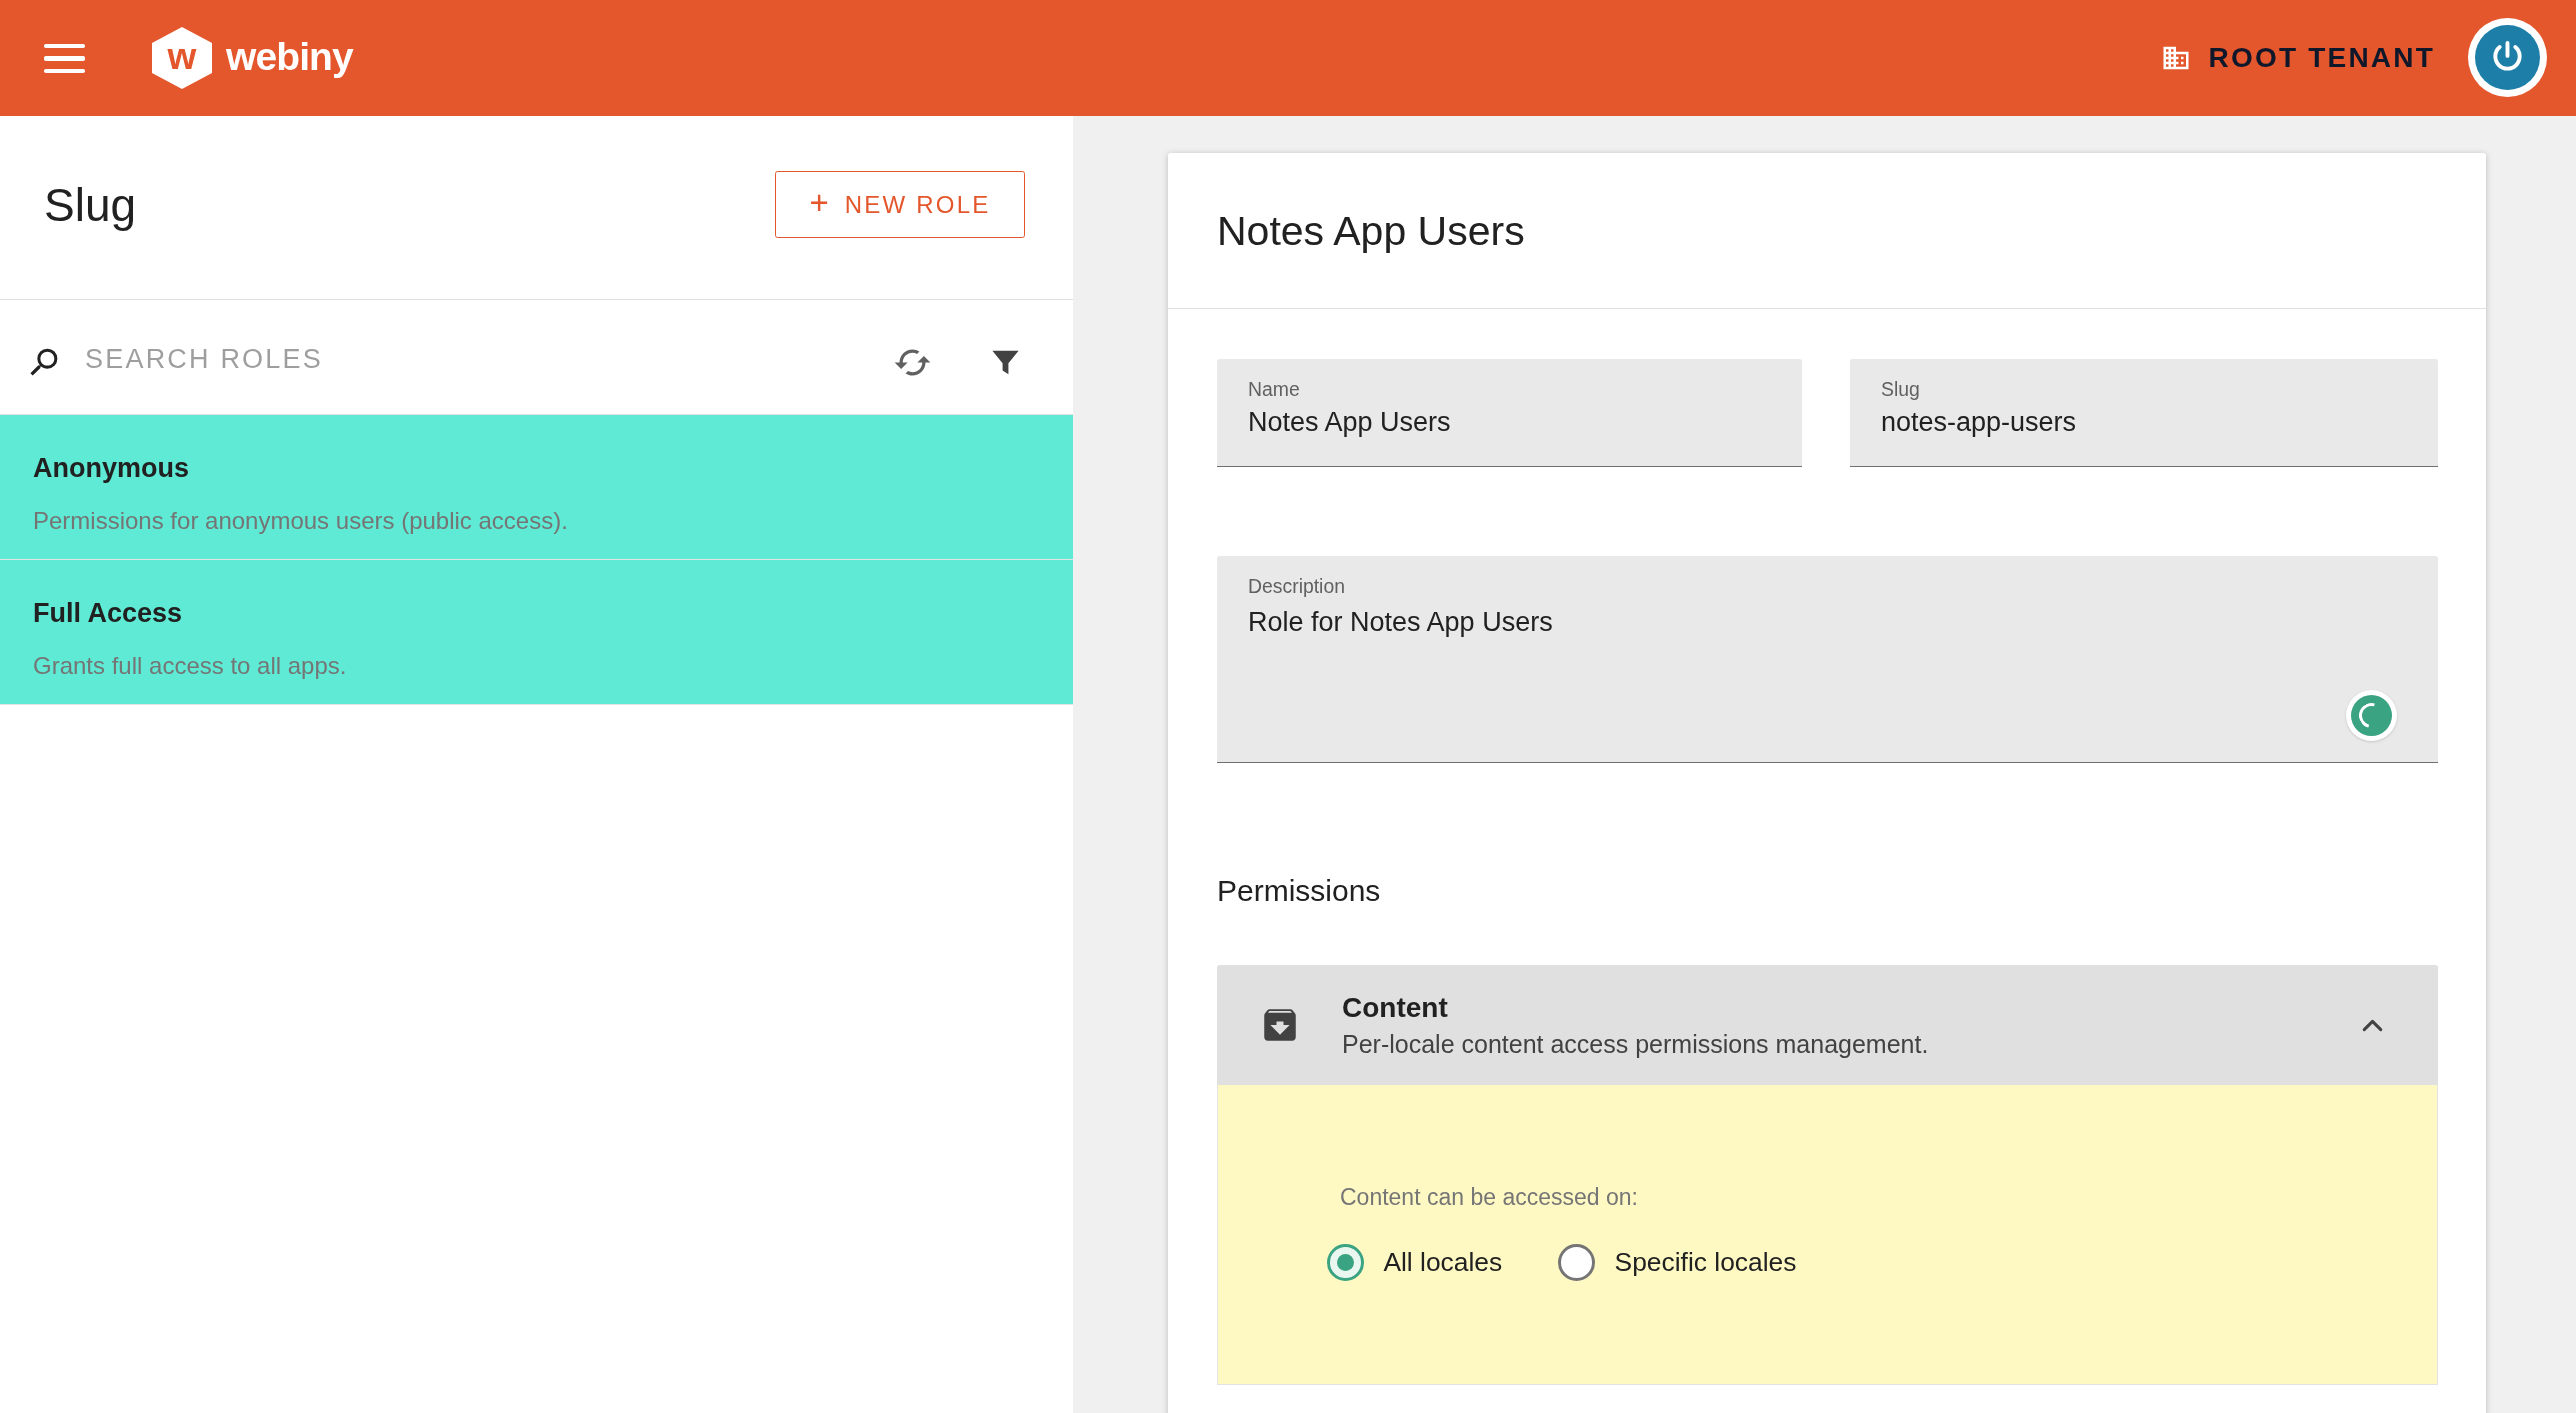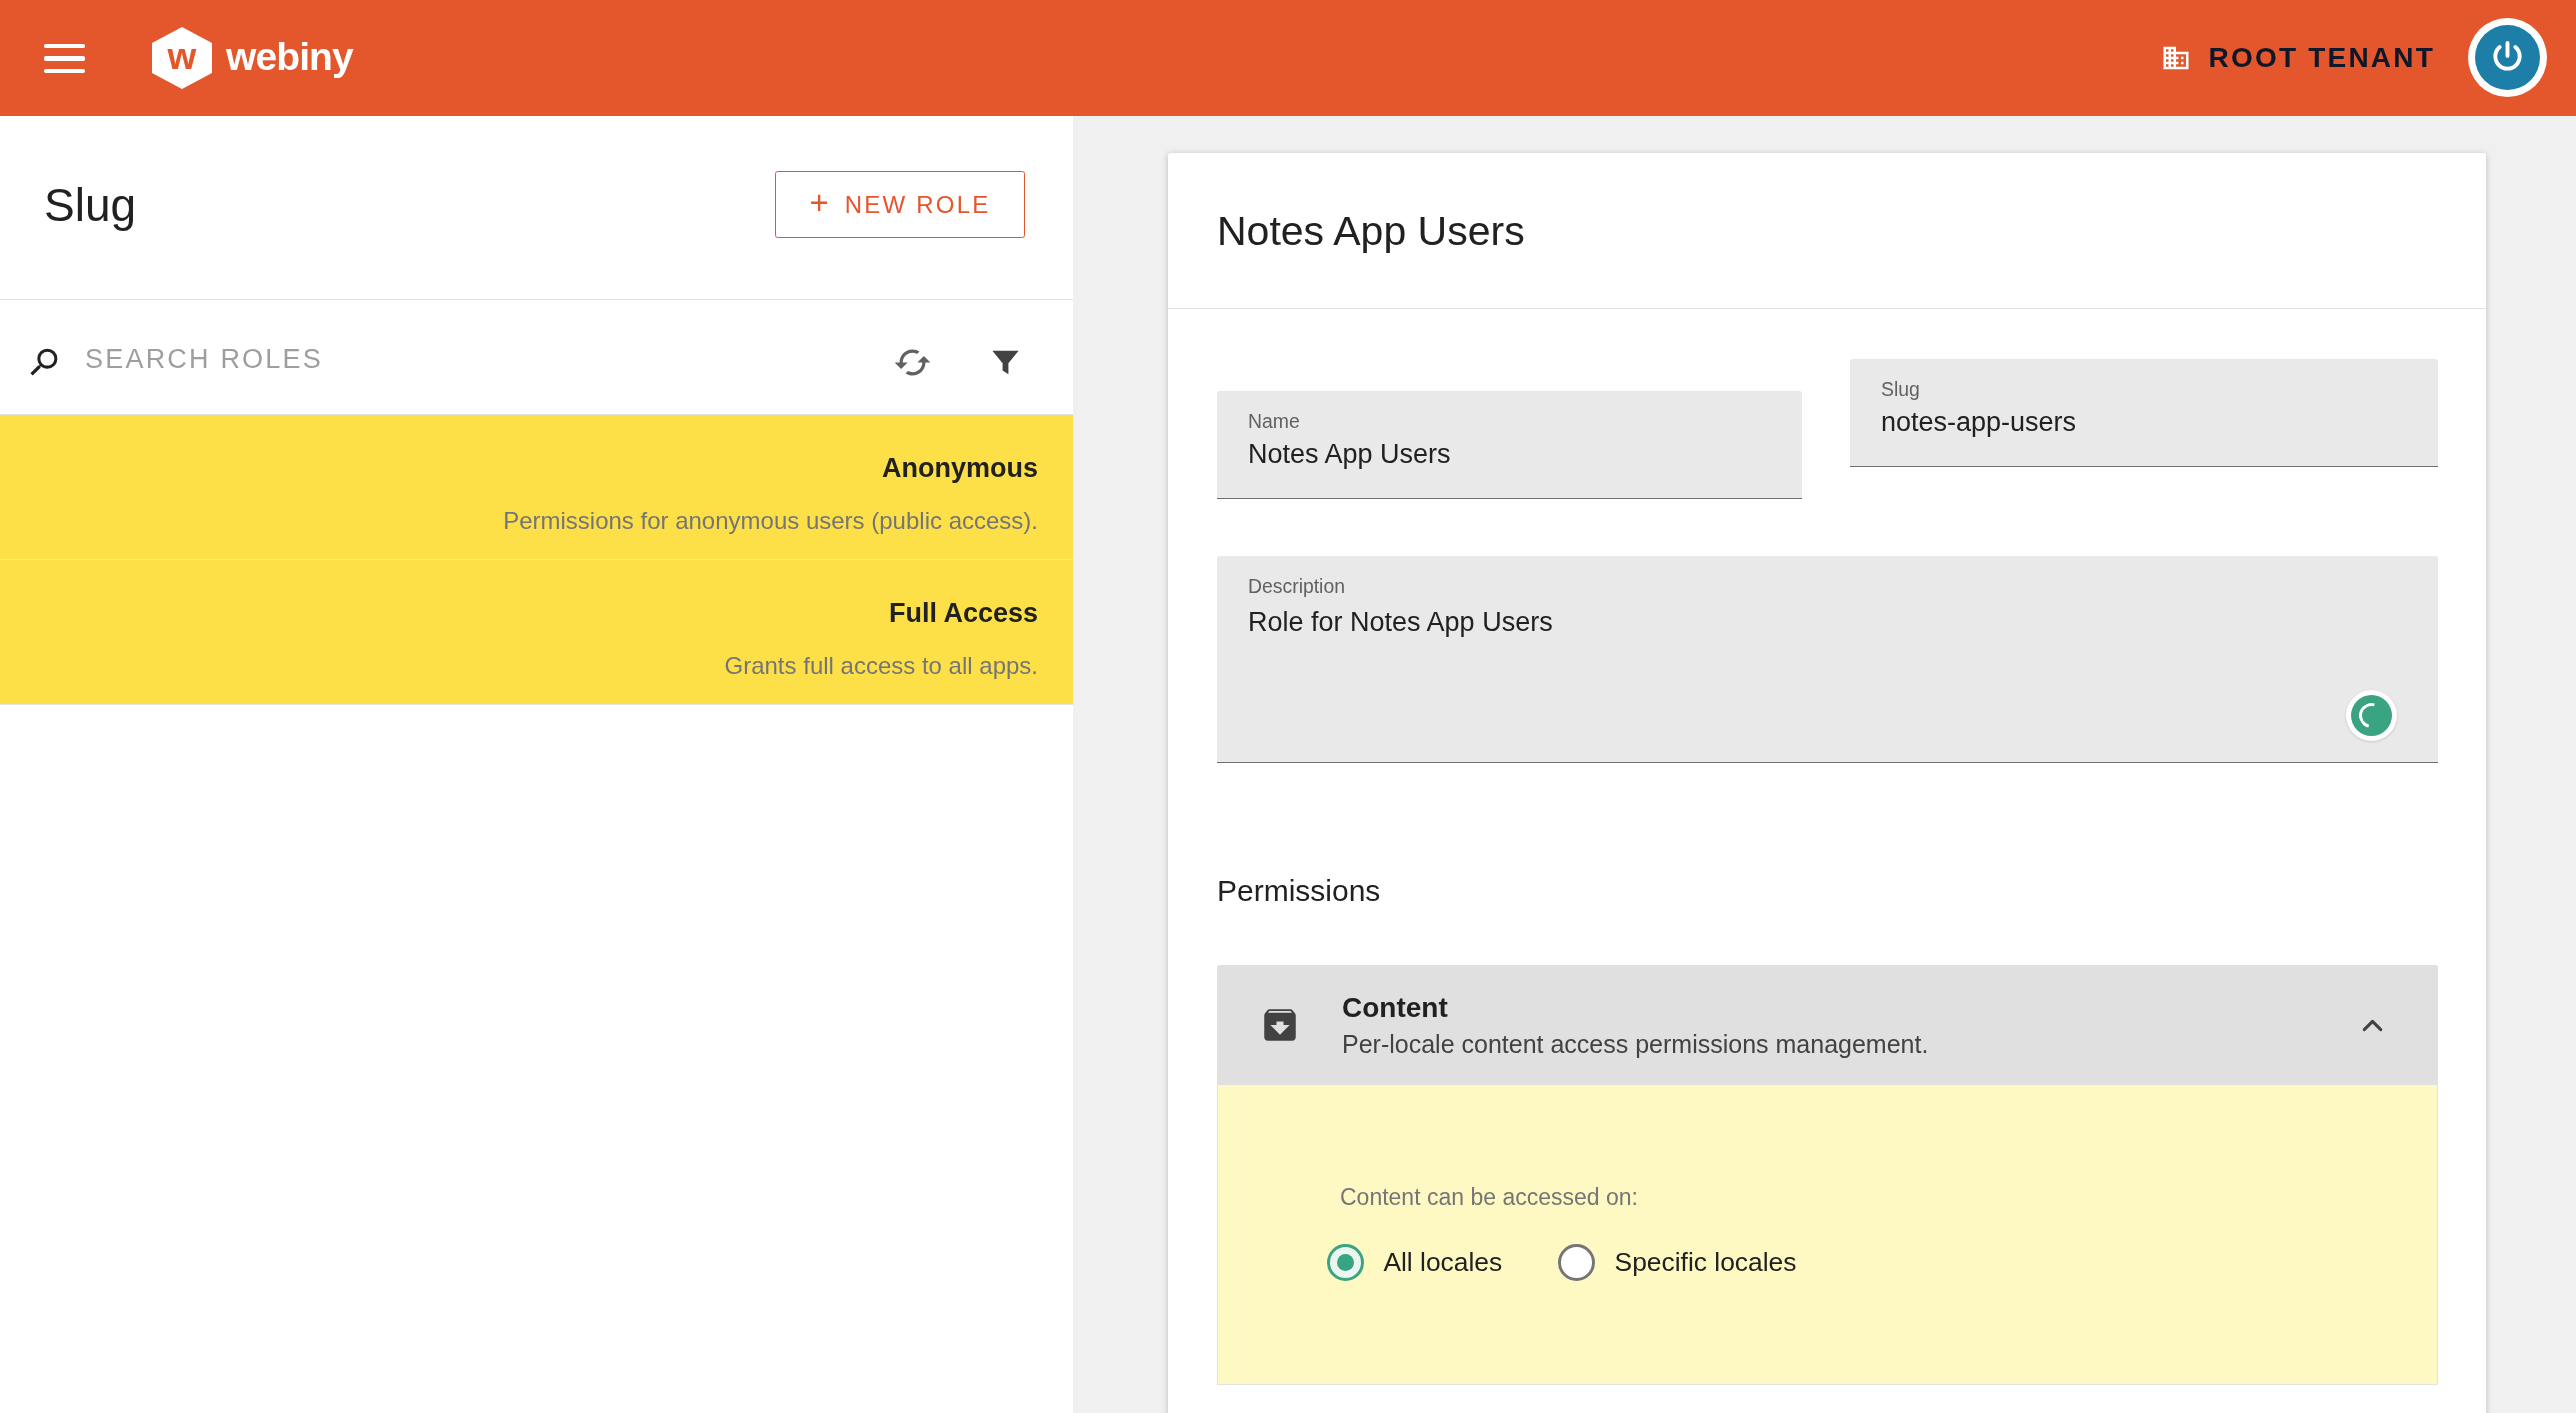--- a/index.html
+++ b/index.html
@@ -33,37 +33,37 @@
   .lp-divider-1 { position: absolute; left: 0; right: 0; top: 183px; height: 0.9px; background: #e0e0e0; }
   .search-row { position: absolute; left: 0; right: 0; top: 184px; height: 114px; }
   .search-icon { position: absolute; left: 25px; top: 44px; width: 37px; height: 37px; transform: scaleX(-1); }
   .search-input { position: absolute; left: 85px; top: 35px; width: 670px; height: 49px; border: none; outline: none; background: transparent;
     font-family: "Liberation Sans", sans-serif; font-size: 27px; color: #424242; letter-spacing: 1.8px; }
   .search-input::placeholder { color: #9e9e9e; letter-spacing: 2.2px; }
   .refresh-icon { position: absolute; left: 893px; top: 43px; width: 39px; height: 39px; cursor: pointer; }
   .filter-icon { position: absolute; left: 988px; top: 45px; width: 35px; height: 35px; cursor: pointer; }
   .lp-divider-2 { position: absolute; left: 0; right: 0; top: 298px; height: 0.9px; background: #e0e0e0; }
   .role-list { position: absolute; left: 0; right: 0; top: 299px; }
-  .role-item { padding: 37px 35px 23px 33px; border-bottom: 0.9px solid #e4e4e4; cursor: pointer; background: #fde047; text-align: right; }
+  .role-item { padding: 37px 35px 23px 33px; border-bottom: 0.9px solid #e4e4e4; cursor: pointer; background: #5eead4; }
   .role-name { font-size: 27px; font-weight: 600; color: #212121; line-height: 33px; }
   .role-desc { font-size: 24px; color: #757575; line-height: 30px; margin-top: 21px; }
 
   
   .main-bg { position: absolute; left: 1073px; top: 116px; right: 0; bottom: 0; background: #f0f0f0; }
   .card { position: absolute; left: 95px; top: 37px; width: 1318px; height: 1374px; background: #ffffff;
     border-radius: 2.6px; box-shadow: 0 1.8px 6.2px rgba(0,0,0,0.22); }
   .card-title { position: absolute; left: 49px; top: 55px; font-size: 41px; font-weight: 400; color: #212121; }
   .card-title-divider { position: absolute; left: 0; right: 0; top: 155px; height: 0.9px; background: #e0e0e0; }
 
   .field-box { position: absolute; background: #e9e9e9; border-bottom: 1.8px solid #6f6f6f; border-radius: 2.6px 2.6px 0 0; }
   .field-label { position: absolute; left: 31px; top: 19.4px; font-size: 19.4px; color: #616161; }
   .field-input { position: absolute; left: 31px; top: 48px; right: 26.4px; border: none; outline: none; background: transparent;
     font-family: "Liberation Sans", sans-serif; font-size: 27px; color: #212121; }
   .field-value { position: absolute; left: 31px; top: 51px; right: 26.4px; font-size: 27px; color: #212121; cursor: text; }
-  .name-box { left: 49px; top: 206px; width: 585px; height: 108px; margin-top: 32px; }
+  .name-box { left: 49px; top: 206px; width: 585px; height: 108px; }
   .slug-box { left: 682px; top: 206px; width: 588px; height: 108px; }
   .desc-box { left: 49px; top: 403px; width: 1221px; height: 207px; }
 
   .autosave { position: absolute; right: 41px; bottom: 21px; width: 51px; height: 51px; border-radius: 50%; background: #ffffff;
     display: flex; align-items: center; justify-content: center; box-shadow: 0 0.9px 2.6px rgba(0,0,0,0.15); }
   .autosave-inner { width: 41px; height: 41px; border-radius: 50%; background: #3aa381; display: flex; align-items: center; justify-content: center; }
   .autosave-arc { width: 25px; height: 25px; border: 3.5px solid transparent; border-top-color: #ffffff; border-left-color: #ffffff; border-radius: 50%; transform: rotate(-30deg); }
 
   .permissions-heading { position: absolute; left: 49px; top: 721px; font-size: 30px; font-weight: 400; color: #212121; }
 

